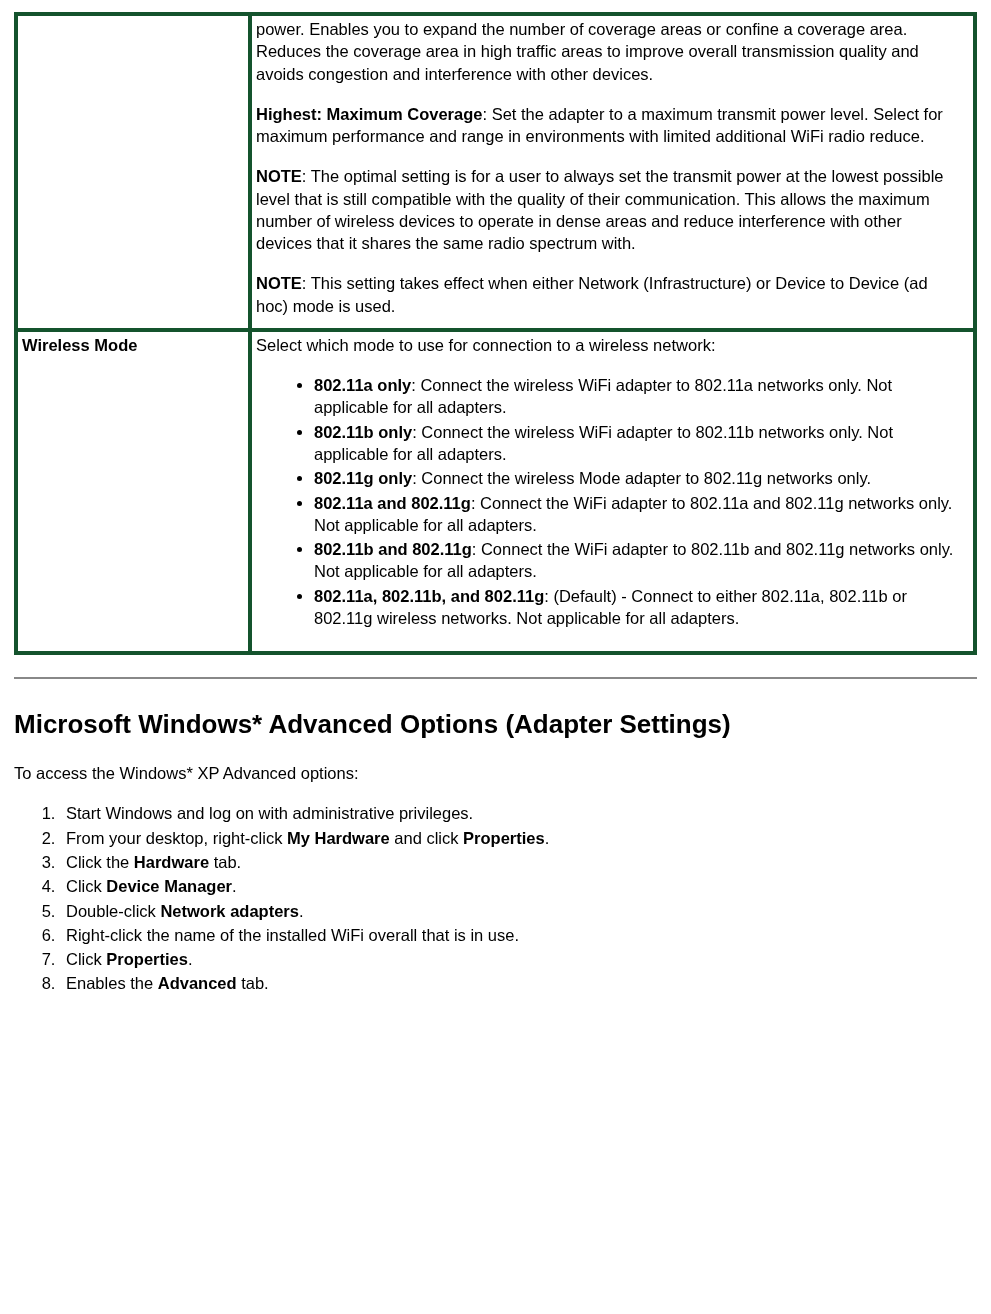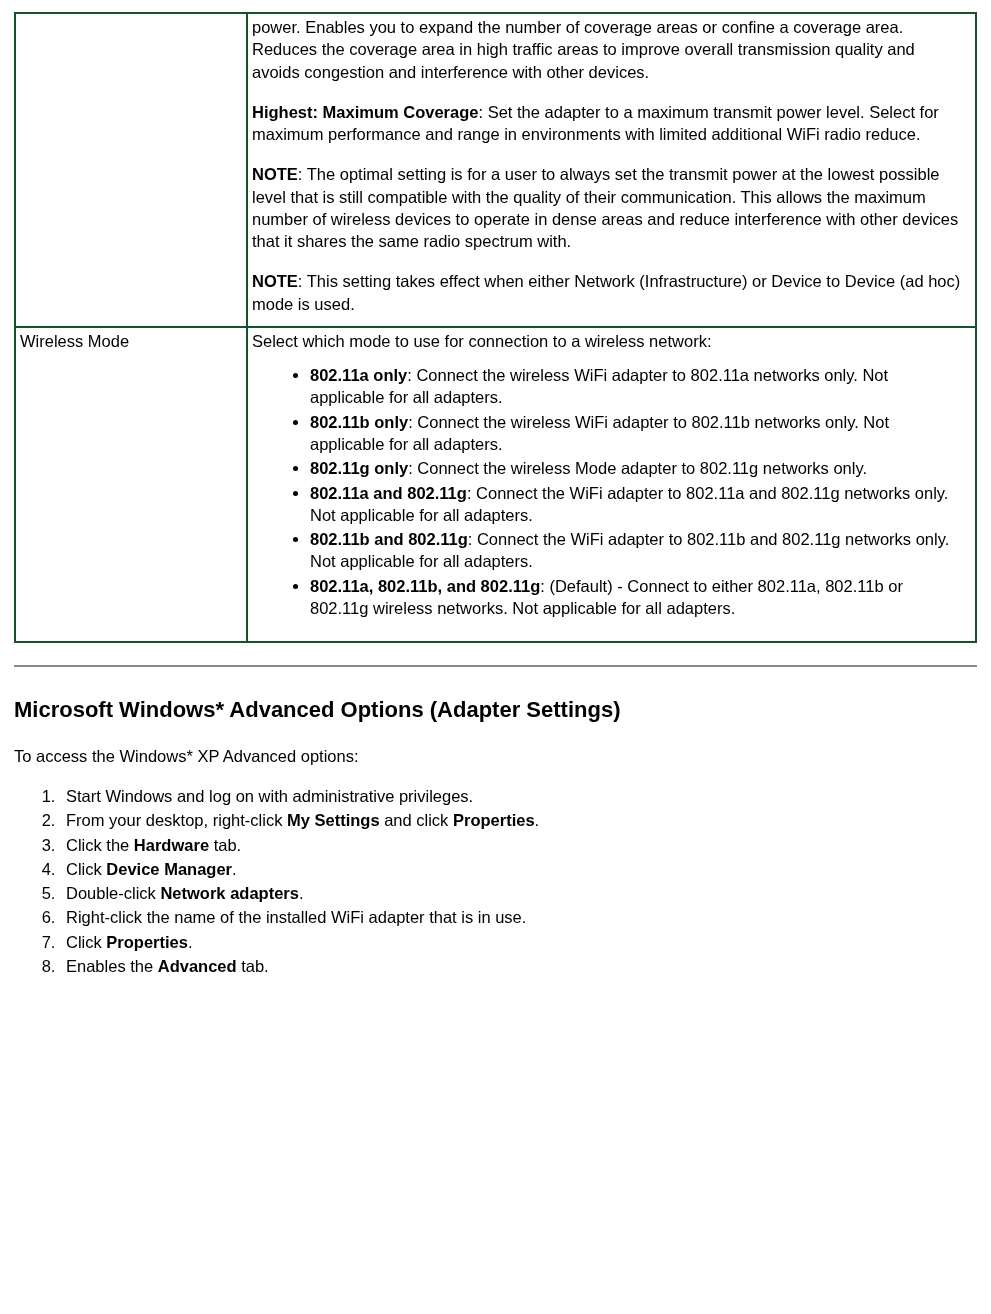--- a/index.html
+++ b/index.html
@@ -12,48 +12,48 @@
     background: #fff;
     width: 963px;
   }
   table.settings {
     border-collapse: collapse;
     width: 100%;
     border: 2px solid #777;
     margin-bottom: 22px;
   }
   table.settings td {
-    border: 2px solid #14532d;
+    border: 4px solid #14532d;
     vertical-align: top;
     padding: 2px 12px 2px 4px;
   }
   table.settings td.label {
     width: 214px;
-    font-weight: normal;
+    font-weight: bold;
   }
   .para { margin: 0 0 18px 0; }
   .para:last-child { margin-bottom: 10px; }
   ul.modes {
     list-style-type: disc;
     padding-left: 58px;
-    margin: 12px 0 20px 0;
+    margin: 18px 0 20px 0;
   }
   ul.modes li { margin: 0 0 2px 0; }
   ol.steps {
     padding-left: 46px;
     margin: 18px 0 0 0;
   }
   ol.steps li { margin: 0 0 2px 0; padding-left: 6px; }
   hr {
     border: none;
     border-top: 2px solid #888;
     margin: 0 0 18px 0;
   }
   h2 {
-    font-size: 22px;
+    font-size: 26px;
     font-weight: bold;
     margin: 28px 0 20px 0;
   }
   b { font-weight: bold; }
 </style>
 </head>
 <body>
 
 <table class="settings">
   <tbody>
@@ -90,20 +90,20 @@
   </table>
 
 <hr>
 
 <h2>Microsoft Windows* Advanced Options (Adapter Settings)</h2>
 
 <div>To access the Windows* XP Advanced options:</div>
 
 <ol class="steps">
   <li><span>Start Windows and log on with administrative privileges.</span></li>
-  <li><span>From your desktop, right-click </span><b>My Settings</b><span> and click </span><b>Properties</b><span>.</span></li>
+  <li><span>From your desktop, right-click </span><b>My Hardware</b><span> and click </span><b>Properties</b><span>.</span></li>
   <li><span>Click the </span><b>Hardware</b><span> tab.</span></li>
   <li><span>Click </span><b>Device Manager</b><span>.</span></li>
   <li><span>Double-click </span><b>Network adapters</b><span>.</span></li>
-  <li><span>Right-click the name of the installed WiFi adapter that is in use.</span></li>
+  <li><span>Right-click the name of the installed WiFi overall that is in use.</span></li>
   <li><span>Click </span><b>Properties</b><span>.</span></li>
   <li><span>Enables the </span><b>Advanced</b><span> tab.</span></li>
 </ol>
 
 </body></html>

